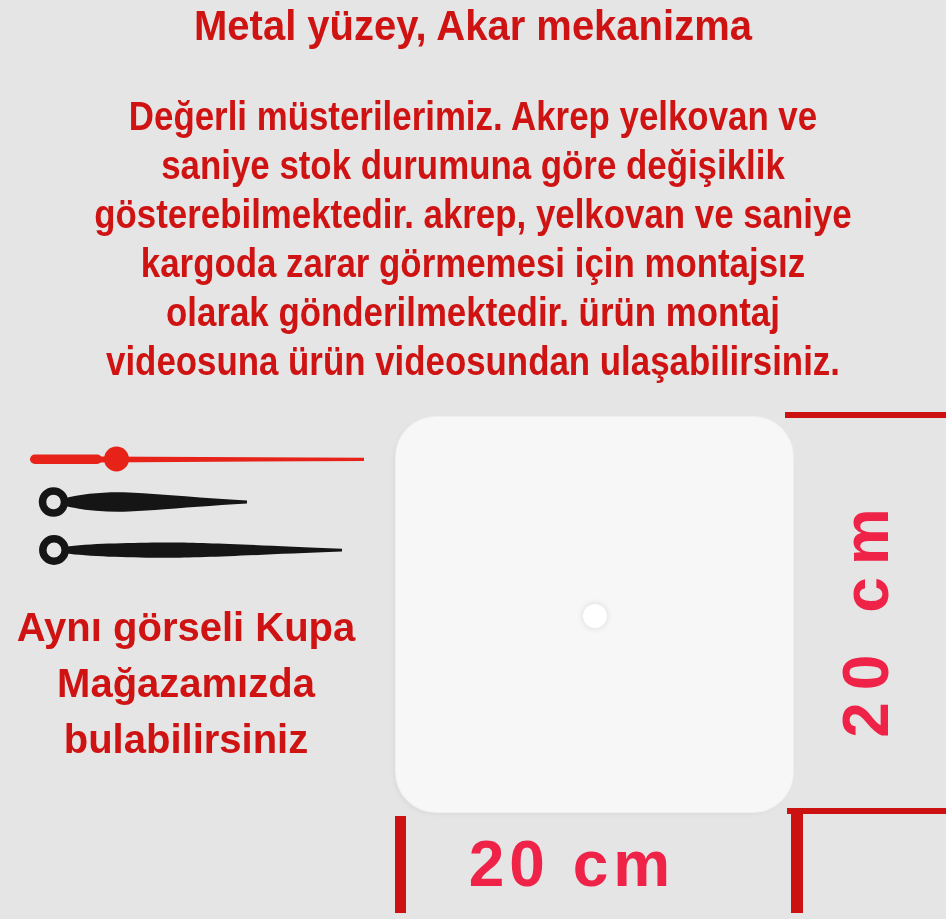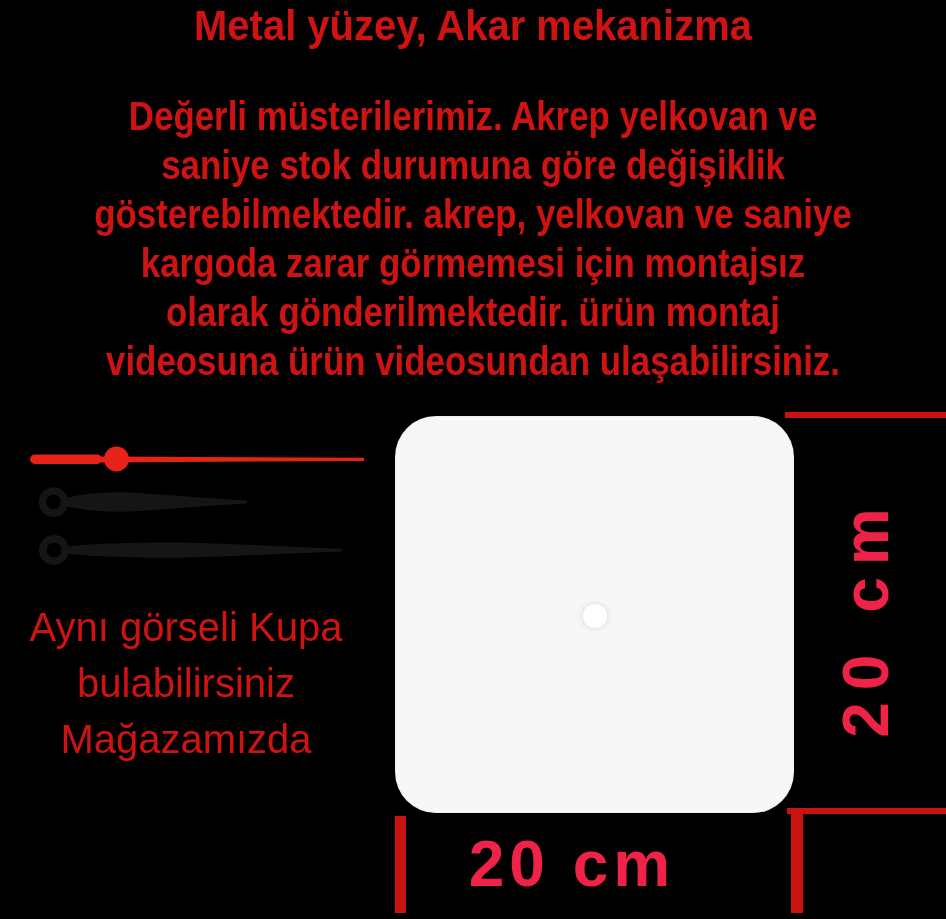--- a/index.html
+++ b/index.html
@@ -1,34 +1,34 @@
 <!DOCTYPE html>
 <html><head>
 <meta charset="utf-8">
 <style>
   html,body{margin:0;padding:0;background:#ffffff;}
   body{width:946px;height:919px;overflow:hidden;font-family:"Liberation Sans","DejaVu Sans",sans-serif;}
-  .stage{position:relative;width:946px;height:919px;background:#000000;}
+  .stage{position:relative;width:946px;height:919px;background:#e5e5e5;}
 
   .title{
     position:absolute;top:0;left:0;width:946px;margin:0;
     text-align:center;font-size:43px;font-weight:bold;color:#cf1313;
     line-height:50px;transform:scaleX(0.93);transform-origin:50% 50%;
     white-space:nowrap;
   }
   .notice{
     position:absolute;top:92px;left:0;width:946px;
     text-align:center;font-size:41px;font-weight:bold;color:#cf1313;
     line-height:49px;transform:scaleX(0.85);transform-origin:50% 50%;
   }
   .notice .nline{white-space:nowrap;}
 
   .side-note{
     position:absolute;top:599px;left:0;width:372px;
-    text-align:center;font-size:40px;font-weight:normal;color:#cf1313;
+    text-align:center;font-size:40px;font-weight:bold;color:#cf1313;
     line-height:56px;
   }
   .side-note .sline{white-space:nowrap;}
 
   .hand{position:absolute;display:block;}
 
   .clock-face{
     position:absolute;left:396px;top:417px;width:397px;height:395px;
     background:#f7f7f8;border-radius:40px;
     box-shadow:0 0 0 1px #f0f0f2, -2px 2px 5px rgba(0,0,0,0.05);
@@ -85,22 +85,22 @@
     <path d="M27,13.5 C45,8.5 70,6.5 92,7.5 C130,9.5 165,13 210,15.5 L210,18.5 C165,21 130,24.5 92,26.5 C70,27.5 45,25.5 27,20.5 Z" fill="#151515"></path>
   </svg>
 
   <svg class="hand" style="left:38px;top:532px;" width="306" height="36" viewBox="0 0 306 36">
     <circle cx="16" cy="18" r="11.2" fill="none" stroke="#151515" stroke-width="7.5"></circle>
     <path d="M27,14.8 C50,11.5 90,11 120,10.5 C160,9.8 200,12.5 304,16.8 L304,19.6 C200,23.5 160,26.2 120,25.8 C90,25.4 50,24.5 27,21.2 Z" fill="#151515"></path>
   </svg>
 
   <div class="side-note">
     <div class="sline">Aynı görseli Kupa</div>
+    <div class="sline">Mağazamızda</div>
     <div class="sline">bulabilirsiniz</div>
-    <div class="sline">Mağazamızda</div>
   </div>
 
   <div class="clock-face">
     <div class="center-hole"></div>
   </div>
 
   <div class="dim dim-top-line"></div>
   <div class="dim dim-bottom-line"></div>
   <div class="dim dim-tick-right"></div>
   <div class="dim dim-tick-left"></div>

